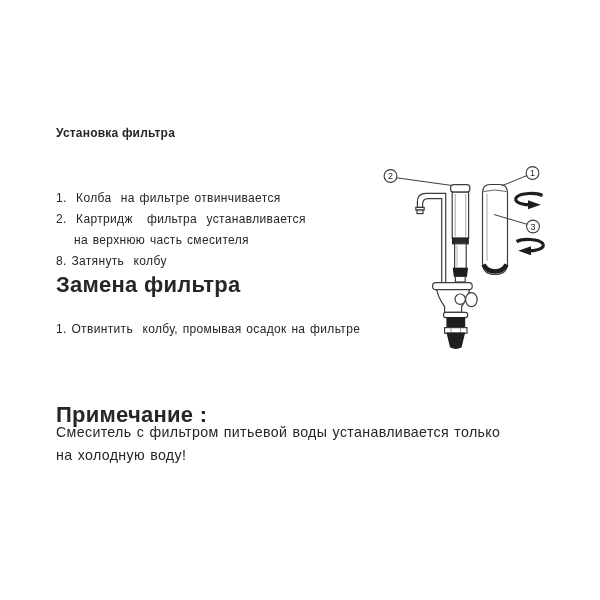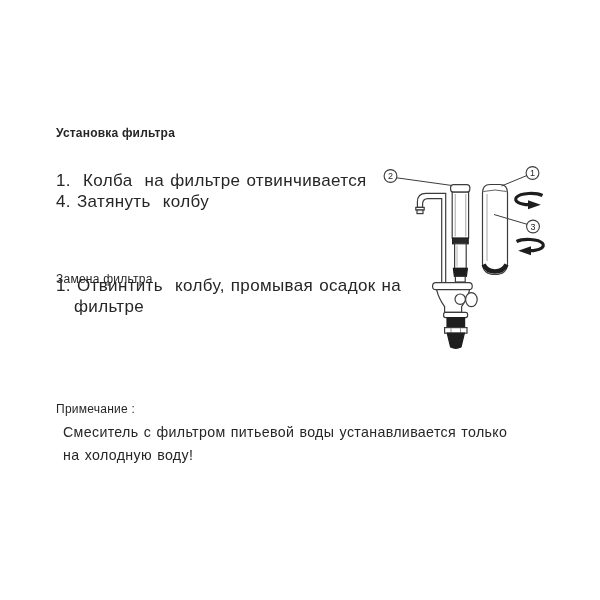--- a/index.html
+++ b/index.html
@@ -2,41 +2,43 @@
 <html><head>
 <meta charset="utf-8">
 <style>
   html,body{margin:0;padding:0;}
   body{
     width:600px;height:600px;position:relative;background:#ffffff;
     font-family:"Liberation Sans",sans-serif;color:#262626;overflow:hidden;
   }
   .abs{position:absolute;}
   .h1{left:56px;top:126px;font-size:12px;font-weight:bold;letter-spacing:.2px;}
-  .h2{font-size:12px;font-weight:normal;letter-spacing:.25px;}
-  .steps{font-size:17px;line-height:20.9px;letter-spacing:.35px;word-spacing:1px;width:380px;}
+  .h2{font-size:22px;font-weight:bold;letter-spacing:.25px;}
+  .steps{font-size:12px;line-height:20.9px;letter-spacing:.35px;word-spacing:1px;width:380px;margin-top:17px;}
   .step{white-space:pre-wrap;padding-left:18px;text-indent:-18px;}
   .note-text{font-size:14.2px;line-height:23px;letter-spacing:.35px;word-spacing:1px;
     white-space:pre-wrap;width:510px;}
   #list1{left:56px;top:171px;}
   #replace-heading{left:56px;top:272px;}
-  #list2{left:56px;top:276px;}
+  #list2{left:56px;top:302px;}
   #note-heading{left:56px;top:402px;text-align:center;}
-  #note-body{left:56px;top:421px;margin-left:7px;}
+  #note-body{left:56px;top:421px;}
   #diagram{left:0;top:0;width:600px;height:600px;pointer-events:none;}
   svg text.callout-num{font-family:"Liberation Sans",sans-serif;font-size:9px;fill:#262626;}
 </style>
 </head>
 <body>
 
 <div class="abs h1">Установка фильтра</div>
 
 <div class="abs steps" id="list1">
   <div class="step">1.  Колба  на фильтре отвинчивается</div>
-  <div class="step">4. Затянуть  колбу</div>
+  <div class="step">2.  Картридж   фильтра  устанавливается
+на верхнюю часть смесителя</div>
+  <div class="step">8. Затянуть  колбу</div>
 </div>
 
 <div class="abs h2" id="replace-heading">Замена фильтра</div>
 
 <div class="abs steps" id="list2">
   <div class="step">1. Отвинтить  колбу, промывая осадок на фильтре</div>
 </div>
 
 <div class="abs h2" id="note-heading">Примечание :</div>
 

